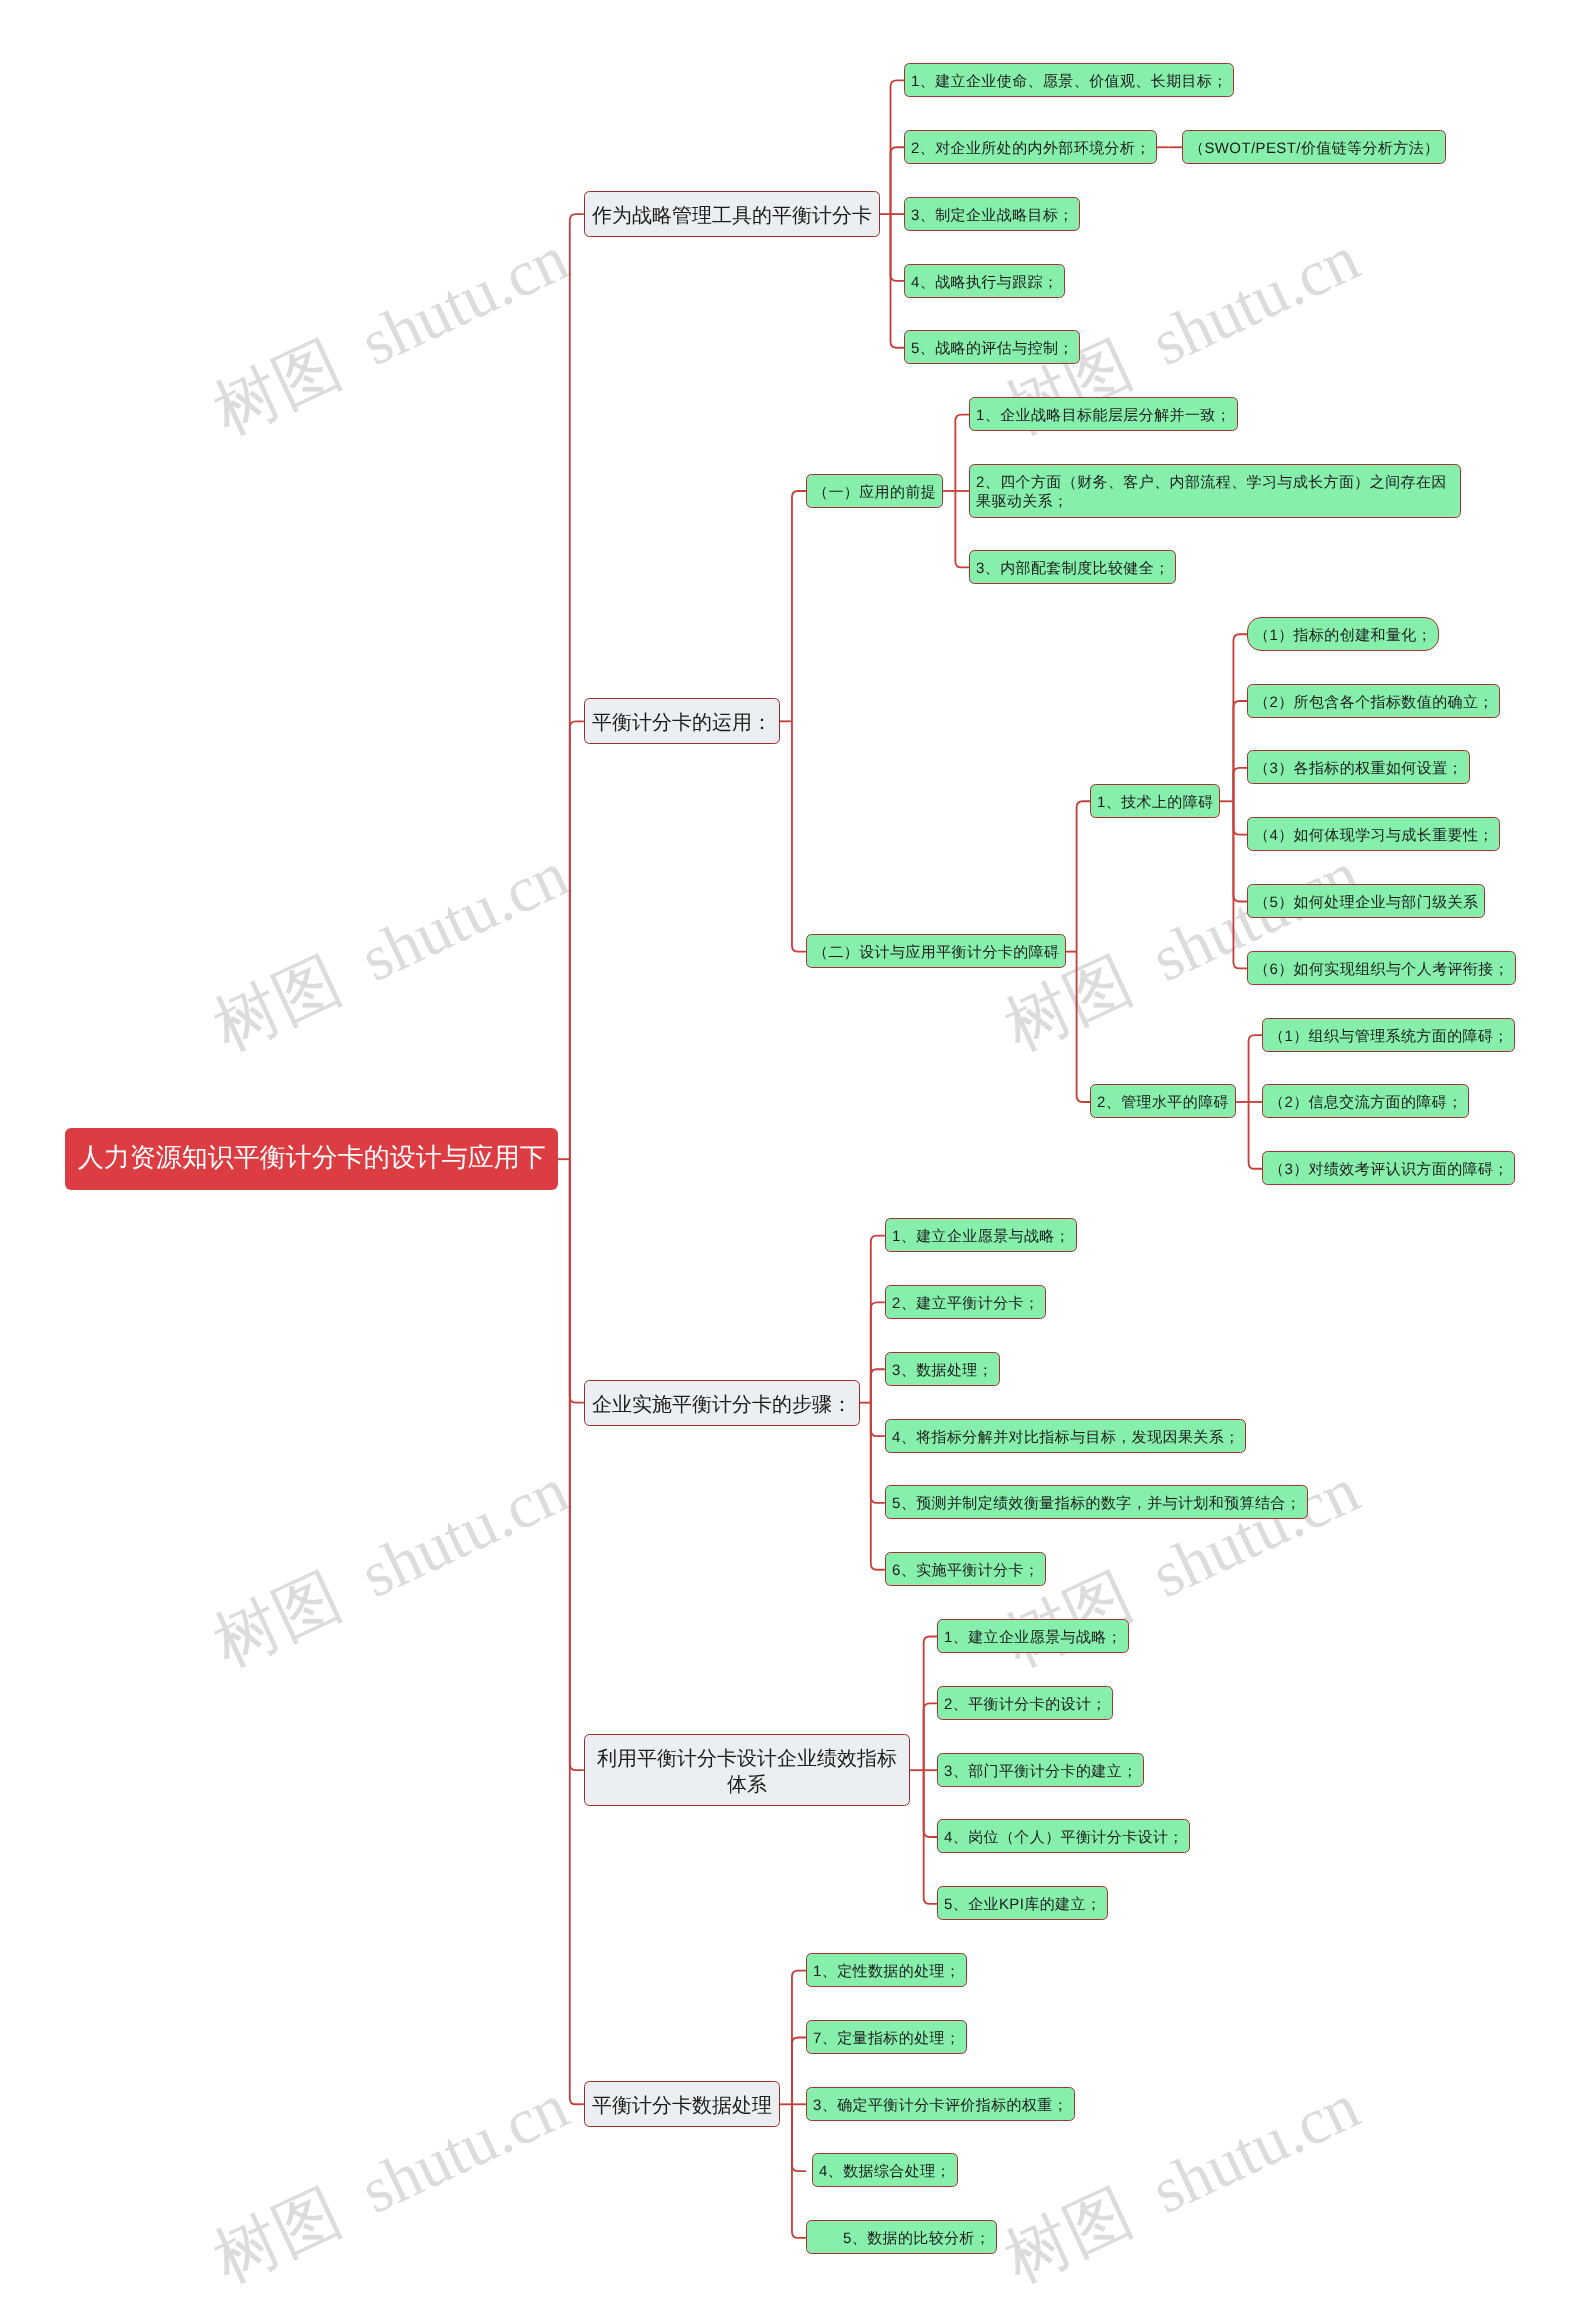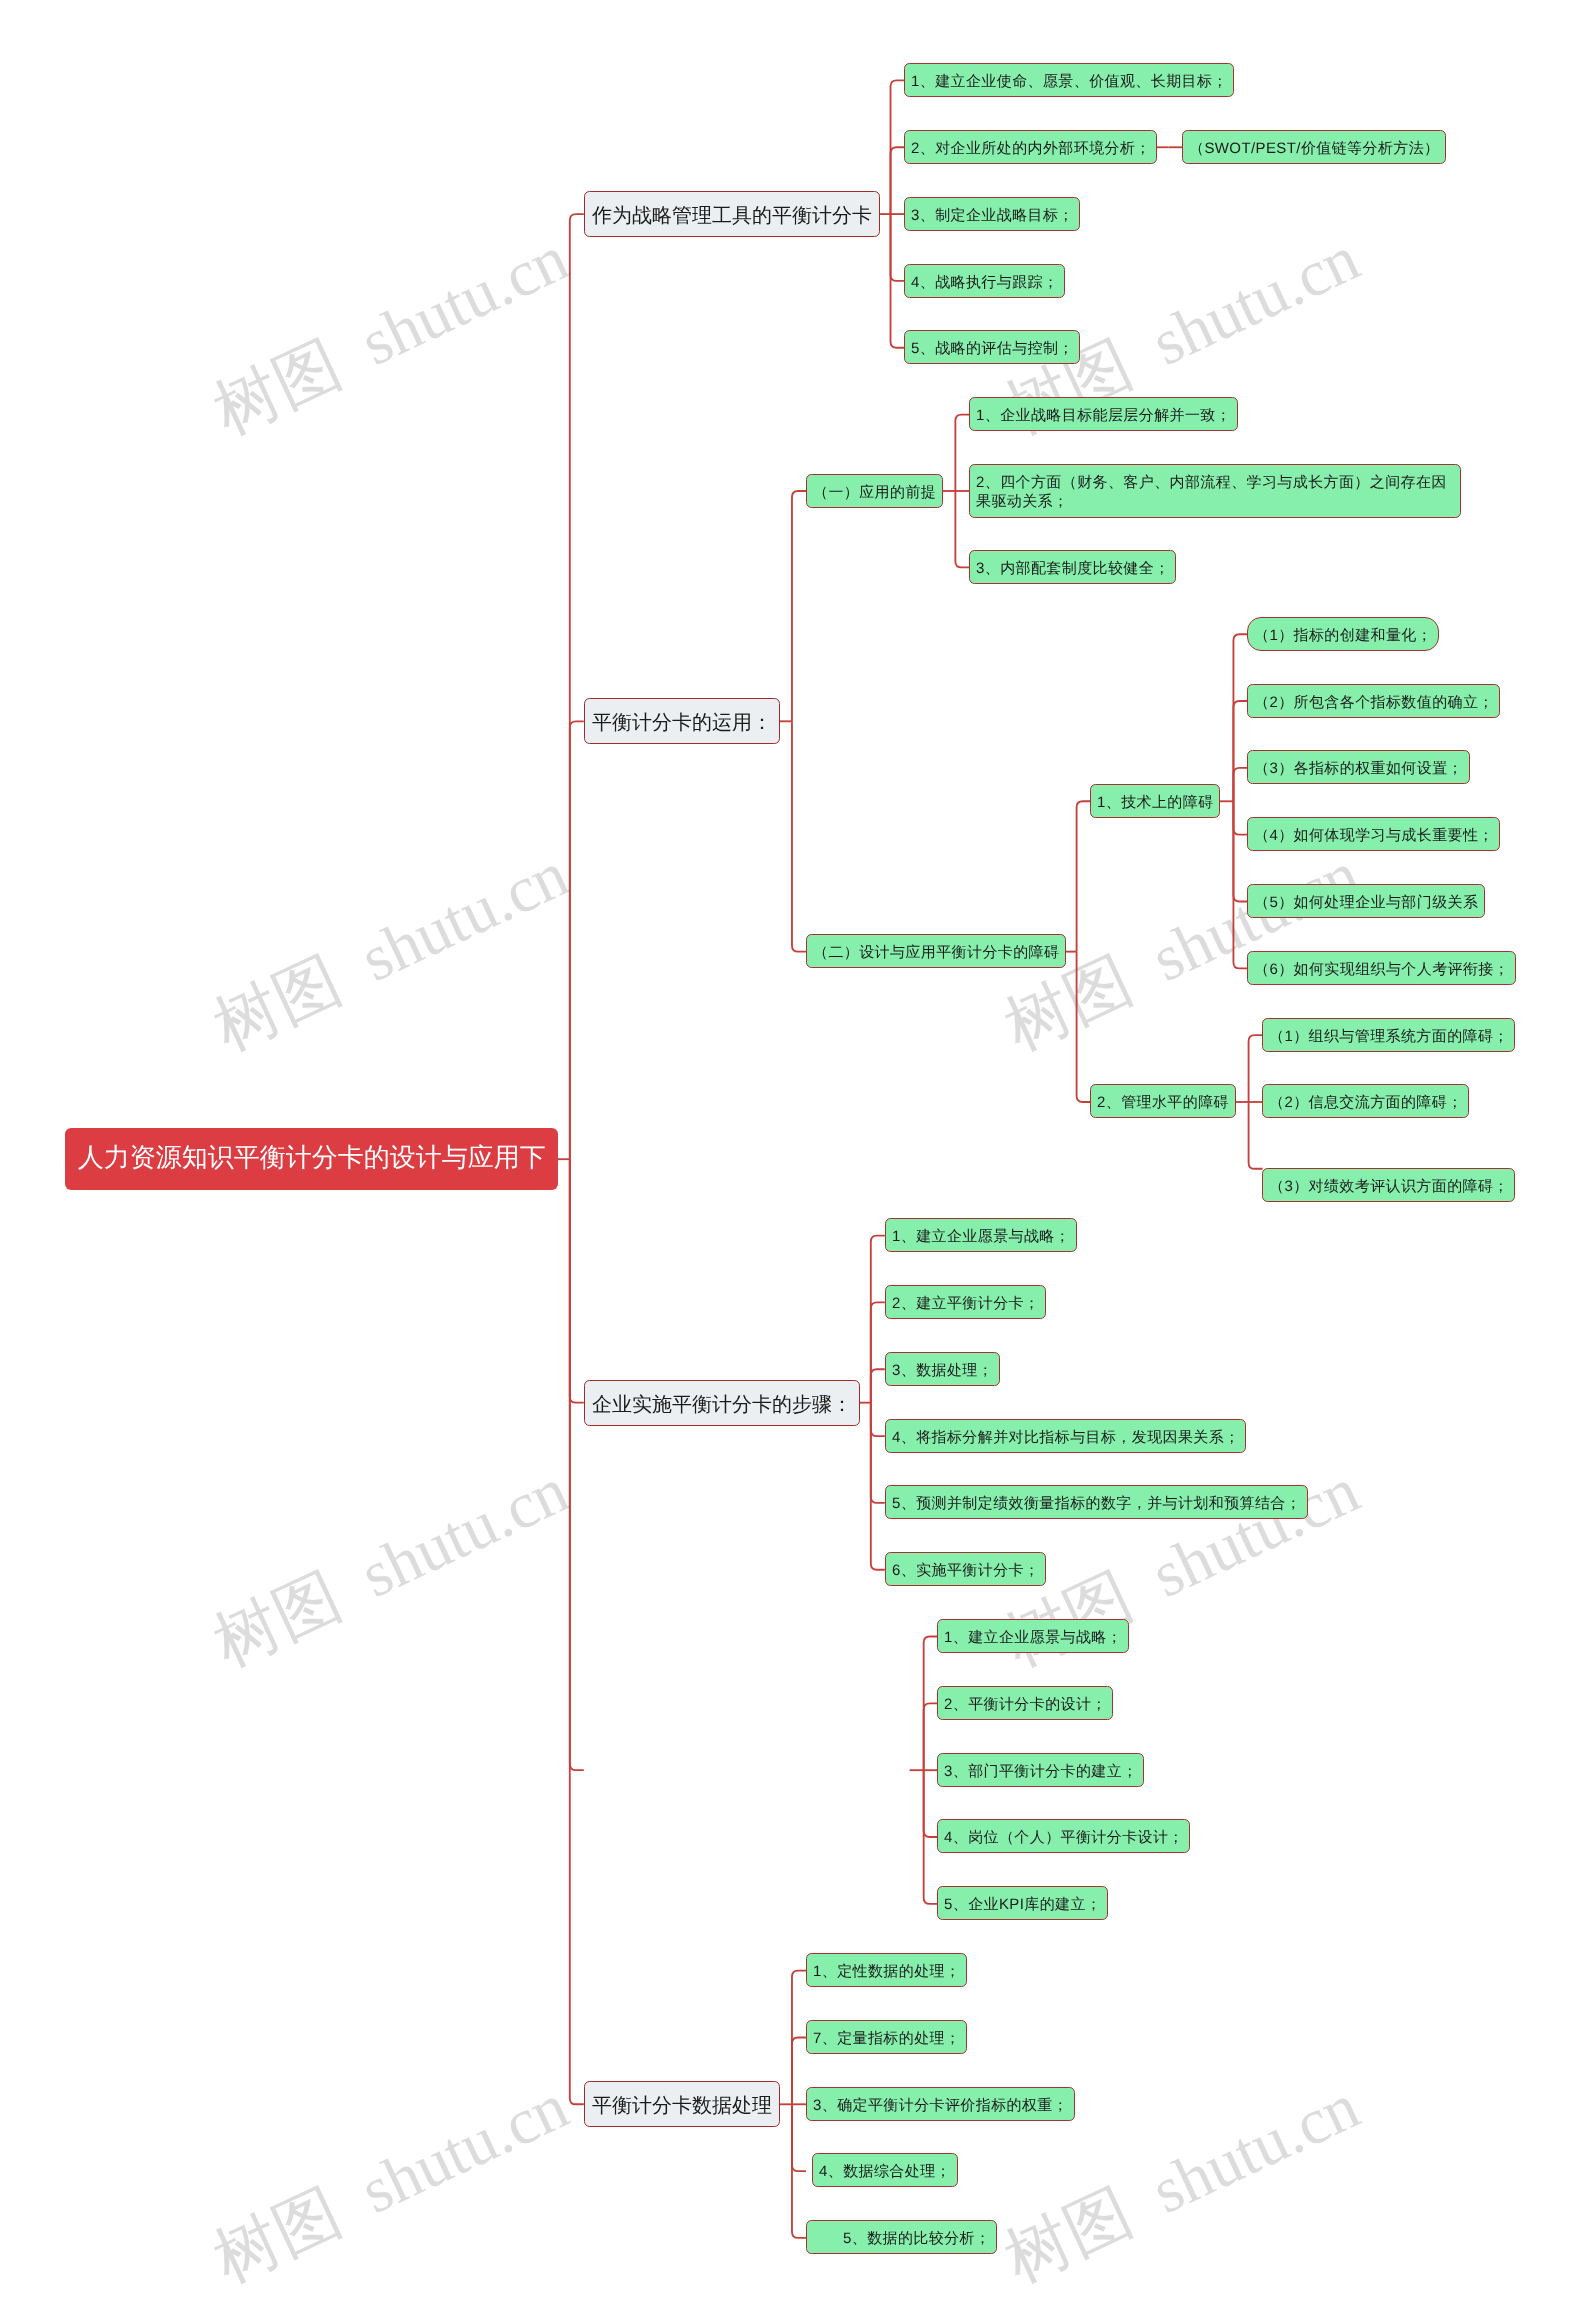--- a/index.html
+++ b/index.html
@@ -117,28 +117,29 @@
       <div class="node l3" style="left: 1090px; top: 784px;"><span>1、技术上的障碍</span></div>
       <div class="node l3" style="left: 1247px; top: 617px; border-radius: 14px;"><span>（1）指标的创建和量化；</span></div>
       <div class="node l3" style="left: 1247px; top: 684px;"><span>（2）所包含各个指标数值的确立；</span></div>
       <div class="node l3" style="left: 1247px; top: 750px;"><span>（3）各指标的权重如何设置；</span></div>
       <div class="node l3" style="left: 1247px; top: 817px;"><span>（4）如何体现学习与成长重要性；</span></div>
       <div class="node l3" style="left: 1247px; top: 884px;"><span>（5）如何处理企业与部门级关系</span></div>
       <div class="node l3" style="left: 1247px; top: 951px;"><span>（6）如何实现组织与个人考评衔接；</span></div>
       <div class="node l3" style="left: 1090px; top: 1084px;"><span>2、管理水平的障碍</span></div>
       <div class="node l3" style="left: 1262px; top: 1018px;"><span>（1）组织与管理系统方面的障碍；</span></div>
       <div class="node l3" style="left: 1262px; top: 1084px;"><span>（2）信息交流方面的障碍；</span></div>
-      <div class="node l3" style="left: 1262px; top: 1151px; margin-top: 17px;"><span>（3）对绩效考评认识方面的障碍；</span></div>
+      <div class="node l3" style="left: 1262px; top: 1151px;"><span>（3）对绩效考评认识方面的障碍；</span></div>
       <div class="node l2" style="left: 584px; top: 1380px;"><span>企业实施平衡计分卡的步骤：</span></div>
       <div class="node l3" style="left: 885px; top: 1218px;"><span>1、建立企业愿景与战略；</span></div>
       <div class="node l3" style="left: 885px; top: 1285px;"><span>2、建立平衡计分卡；</span></div>
       <div class="node l3" style="left: 885px; top: 1352px;"><span>3、数据处理；</span></div>
       <div class="node l3" style="left: 885px; top: 1419px;"><span>4、将指标分解并对比指标与目标，发现因果关系；</span></div>
       <div class="node l3" style="left: 885px; top: 1485px;"><span>5、预测并制定绩效衡量指标的数字，并与计划和预算结合；</span></div>
       <div class="node l3" style="left: 885px; top: 1552px;"><span>6、实施平衡计分卡；</span></div>
+      <div class="node l2 wrap" style="width: 326px; left: 584px; top: 1734px;"><span>利用平衡计分卡设计企业绩效指标体系</span></div>
       <div class="node l3" style="left: 937px; top: 1619px;"><span>1、建立企业愿景与战略；</span></div>
       <div class="node l3" style="left: 937px; top: 1686px;"><span>2、平衡计分卡的设计；</span></div>
       <div class="node l3" style="left: 937px; top: 1753px;"><span>3、部门平衡计分卡的建立；</span></div>
       <div class="node l3" style="left: 937px; top: 1819px;"><span>4、岗位（个人）平衡计分卡设计；</span></div>
       <div class="node l3" style="left: 937px; top: 1886px;"><span>5、企业KPI库的建立；</span></div>
       <div class="node l2" style="left: 584px; top: 2081px;"><span>平衡计分卡数据处理</span></div>
       <div class="node l3" style="left: 806px; top: 1953px;"><span>1、定性数据的处理；</span></div>
       <div class="node l3" style="left: 806px; top: 2020px;"><span>7、定量指标的处理；</span></div>
       <div class="node l3" style="left: 806px; top: 2087px;"><span>3、确定平衡计分卡评价指标的权重；</span></div>
       <div class="node l3" style="left: 812px; top: 2153px;"><span>4、数据综合处理；</span></div>

